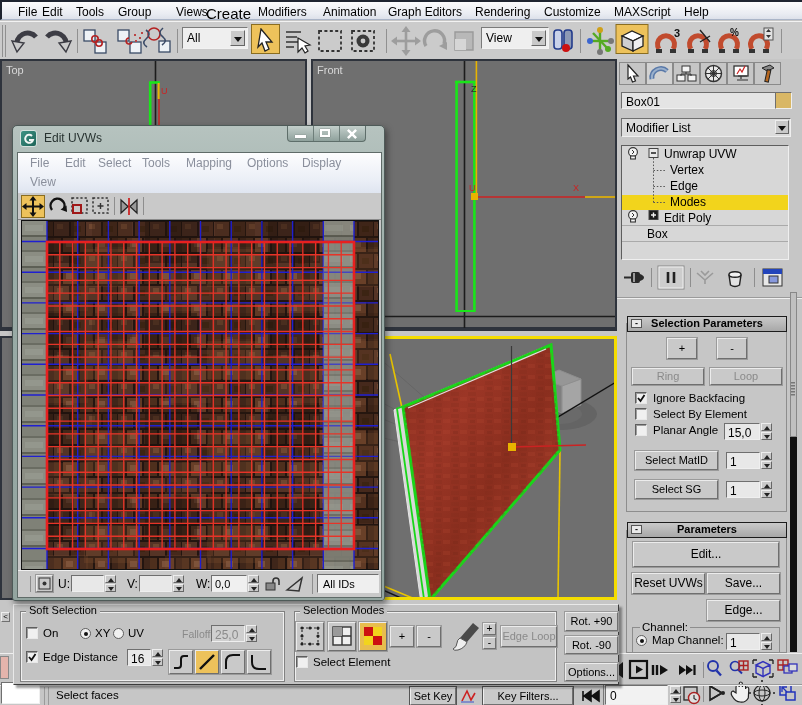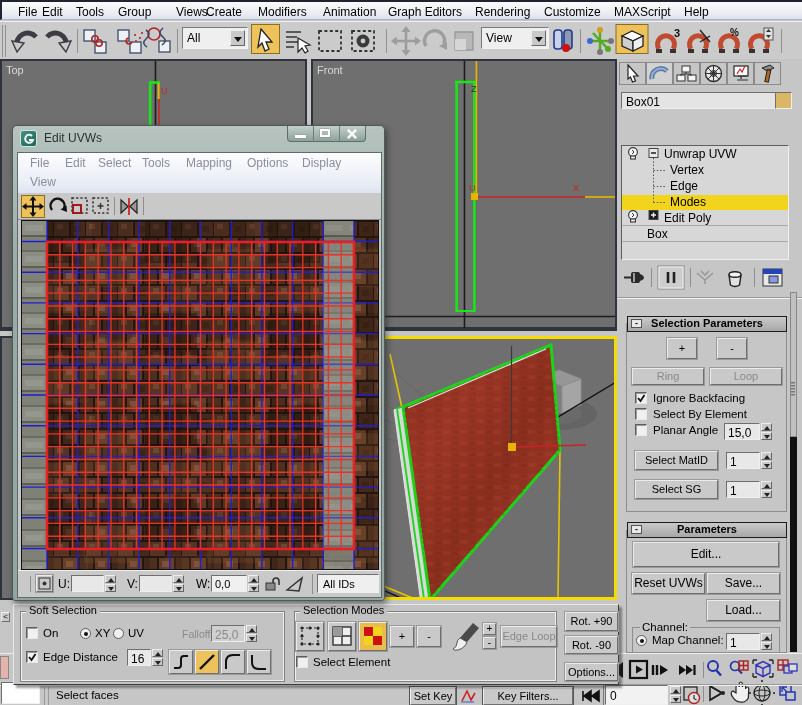--- a/index.html
+++ b/index.html
@@ -30,21 +30,21 @@
 </head>
 <body>
 <div id="root">
 
 <div id="menubar" style="left:0;top:0;width:802px;height:20px;background:linear-gradient(#fbfbfc,#e9ecf2 70%,#dde1ea);border-top:2px solid #1e2430;border-left:2px solid #1e2430;border-bottom:1px solid #aab5c8;">
   <span style="left:16px;top:3px;font-size:12px;">File</span>
   <span style="left:40px;top:3px;font-size:12px;">Edit</span>
   <span style="left:74px;top:3px;font-size:12px;">Tools</span>
   <span style="left:116px;top:3px;font-size:12px;">Group</span>
   <span style="left:174px;top:3px;font-size:12px;">Views</span>
-  <span style="left:204px;top:3px;font-size:12px;">Create</span>
+  <span style="left:204px;top:3px;font-size:15px;">Create</span>
   <span style="left:256px;top:3px;font-size:12px;">Modifiers</span>
   <span style="left:321px;top:3px;font-size:12px;">Animation</span>
   <span style="left:386px;top:3px;font-size:12px;">Graph Editors</span>
   <span style="left:473px;top:3px;font-size:12px;">Rendering</span>
   <span style="left:542px;top:3px;font-size:12px;">Customize</span>
   <span style="left:612px;top:3px;font-size:12px;">MAXScript</span>
   <span style="left:682px;top:3px;font-size:12px;">Help</span>
 </div>
 
 <div id="toolbar" style="left:0;top:21px;width:802px;height:38px;background:#cbcbcb;border-top:1px solid #f2f2f2;">
@@ -297,20 +297,26 @@
     <path d="M119 15 h9 M122 15 v3 M118 19 h11" stroke="#333" stroke-width="1.2"></path>
     <path d="M143 7 l8 -3 l4 3 l-7 3 Z" fill="#888" stroke="#222"></path>
     <rect x="147" y="9" width="3.6" height="12" fill="#b86820" stroke="#222" transform="rotate(12 149 15)"></rect>
   </svg>
 
   <div class="sunk" style="left:4px;top:33px;width:164px;height:17px;background:#e4e4e4;">
     <span style="left:4px;top:2px;font-size:12px;">Box01</span>
   </div>
   <div style="left:158px;top:33px;width:17px;height:17px;background:#d9b765;border:1px solid;border-color:#6f6f6f #efefef #efefef #6f6f6f;"></div>
 
+  <div style="left:4px;top:59px;width:170px;height:19px;background:#dcdcdc;border:1px solid;border-color:#6f6f6f #efefef #efefef #6f6f6f;">
+    <span style="left:4px;top:2px;font-size:12px;">Modifier List</span>
+    <div style="right:1px;top:1px;width:14px;height:14px;background:#c9c9c9;border:1px solid;border-color:#eee #666 #666 #eee;">
+      <b style="left:2px;top:5px;border:4px solid transparent;border-top:5px solid #111;width:0;height:0;"></b>
+    </div>
+  </div>
 
   <div style="left:4px;top:86px;width:168px;height:115px;background:#d7d7d7;border:1px solid;border-color:#5e5e5e #efefef #efefef #5e5e5e;">
     <svg style="left:0;top:0" width="166" height="113" viewBox="0 0 166 113">
       <rect x="0" y="49" width="166" height="15" fill="#f2d41c"></rect>
       <line x1="0" y1="79.5" x2="166" y2="79.5" stroke="#aaa"></line>
       <line x1="0" y1="95.5" x2="166" y2="95.5" stroke="#aaa"></line>
 
       <g fill="#f4f4f4" stroke="#333" stroke-width="1.1">
         <circle cx="11" cy="6" r="4.4"></circle>
             <rect x="8.6" y="10" width="4.8" height="3"></rect>
@@ -402,21 +408,21 @@
   <div class="spin" style="left:144px;top:422px;">
         <b></b>
         <i></i>
       </div>
 
   <div style="left:9px;top:471px;width:161px;height:123px;border:1px solid #8d8d8d;border-top:none;"></div>
   <div class="rh" style="left:10px;top:463px;width:160px;height:16px;"><b class="m">-</b>Parameters</div>
   <div class="btn" style="left:16px;top:483px;width:146px;height:25px;line-height:23px;font-size:12px;">Edit...</div>
   <div class="btn" style="left:15px;top:514px;width:73px;height:21px;line-height:19px;font-size:12px;">Reset UVWs</div>
   <div class="btn" style="left:90px;top:514px;width:73px;height:21px;line-height:19px;font-size:12px;">Save...</div>
-  <div class="btn" style="left:90px;top:541px;width:73px;height:21px;line-height:19px;font-size:12px;">Load...</div>
+  <div class="btn" style="left:90px;top:541px;width:73px;height:21px;line-height:19px;font-size:12px;">Edge...</div>
   <span style="left:23px;top:562px;font-size:11.5px;background:#c6c6c6;padding:0 2px;z-index:2;">Channel:</span>
   <div style="left:15px;top:568px;width:148px;height:26px;border:1px solid #8d8d8d;border-bottom:none;"></div>
   <div style="left:19px;top:576px;width:11px;height:11px;border-radius:50%;background:#f0f0f0;border:1px solid #5e5e5e;">
         <b style="left:2.5px;top:2.5px;width:4px;height:4px;border-radius:50%;background:#111;"></b>
       </div>
   <span style="left:35px;top:575px;font-size:11.5px;">Map Channel:</span>
   <div class="sunk" style="left:109px;top:574px;width:34px;height:17px;background:#e8e8e8;">
         <span style="left:3px;top:2px;font-size:12px;">1</span>
       </div>
   <div class="spin" style="left:144px;top:574px;">

